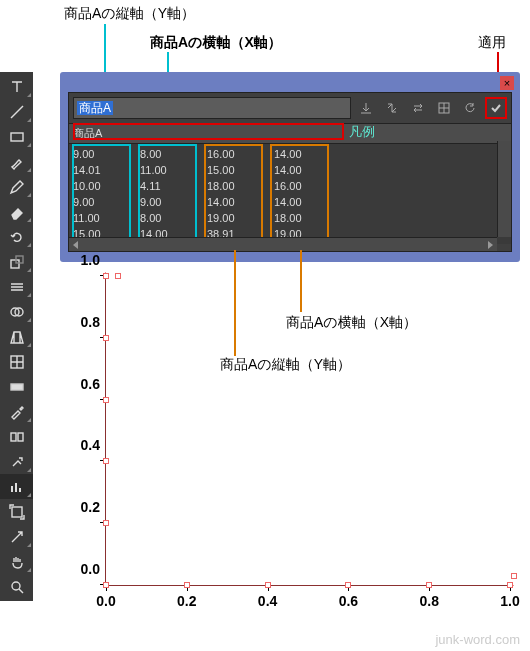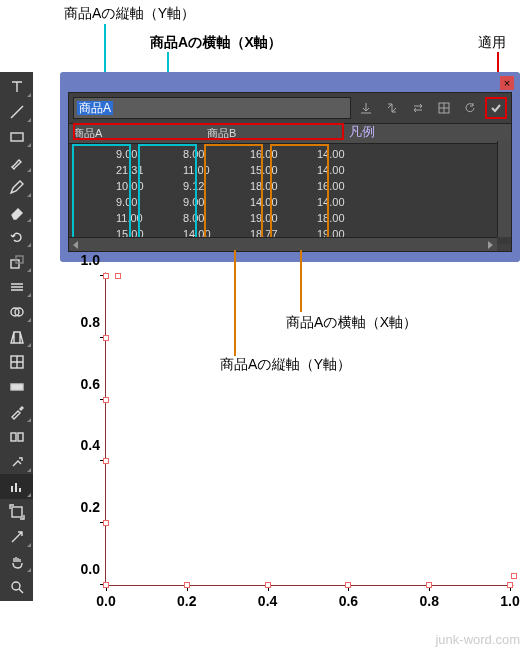--- a/index.html
+++ b/index.html
@@ -138,35 +138,35 @@
     left: 4px;
     top: 30px;
     width: 271px;
     height: 17px;
     border: 2px solid #d00;
     pointer-events: none;
   }
   .legend-label {
     position: absolute;
     left: 280px; top: 30px;
-    color: #c4b5fd;
+    color: #5eead4;
     font-size: 13px;
   }
   .grid {
     display: flex;
     background: #3a3a3a;
     font-size: 11px;
     color: #ddd;
     position: relative;
   }
   .col {
     width: 67px;
     padding: 2px 4px;
   }
-  .col div { height: 16px; line-height: 16px; padding-left: 43px; }
+  .col div { height: 16px; line-height: 16px; }
   .colbox {
     position: absolute;
     top: 0px;
     height: 100px;
     border: 2px solid;
     pointer-events: none;
   }
   .colbox.c1 { left: 3px;  width: 59px; border-color: #00bfcf; }
   .colbox.c2 { left: 69px; width: 59px; border-color: #00bfcf; }
   .colbox.c3 { left: 135px; width: 59px; border-color: #d97a00; }
@@ -411,49 +411,48 @@
         </div>
       <div class="apply-btn">
           <svg width="14" height="14" viewBox="0 0 14 14">
             <path d="M3 7l3 3 5-6" stroke="#ccc" stroke-width="2" fill="none"></path>
           </svg>
         </div>
     </div>
 
     <div class="headers">
       <div class="hcell ha">商品A</div>
-      <div class="hcell hb">商品B</div>
     </div>
     <div class="legend-box"></div>
     <div class="legend-label">凡例</div>
 
     <div class="grid">
       <div class="col">
         <div>9.00</div>
-          <div>21.31</div>
+          <div>14.01</div>
           <div>10.00</div>
           <div>9.00</div>
           <div>11.00</div>
           <div>15.00</div>
       </div>
       <div class="col">
         <div>8.00</div>
           <div>11.00</div>
-          <div>9.12</div>
+          <div>4.11</div>
           <div>9.00</div>
           <div>8.00</div>
           <div>14.00</div>
       </div>
       <div class="col">
         <div>16.00</div>
           <div>15.00</div>
           <div>18.00</div>
           <div>14.00</div>
           <div>19.00</div>
-          <div>18.77</div>
+          <div>38.91</div>
       </div>
       <div class="col">
         <div>14.00</div>
           <div>14.00</div>
           <div>16.00</div>
           <div>14.00</div>
           <div>18.00</div>
           <div>19.00</div>
       </div>
       <div class="colbox c1"></div>

